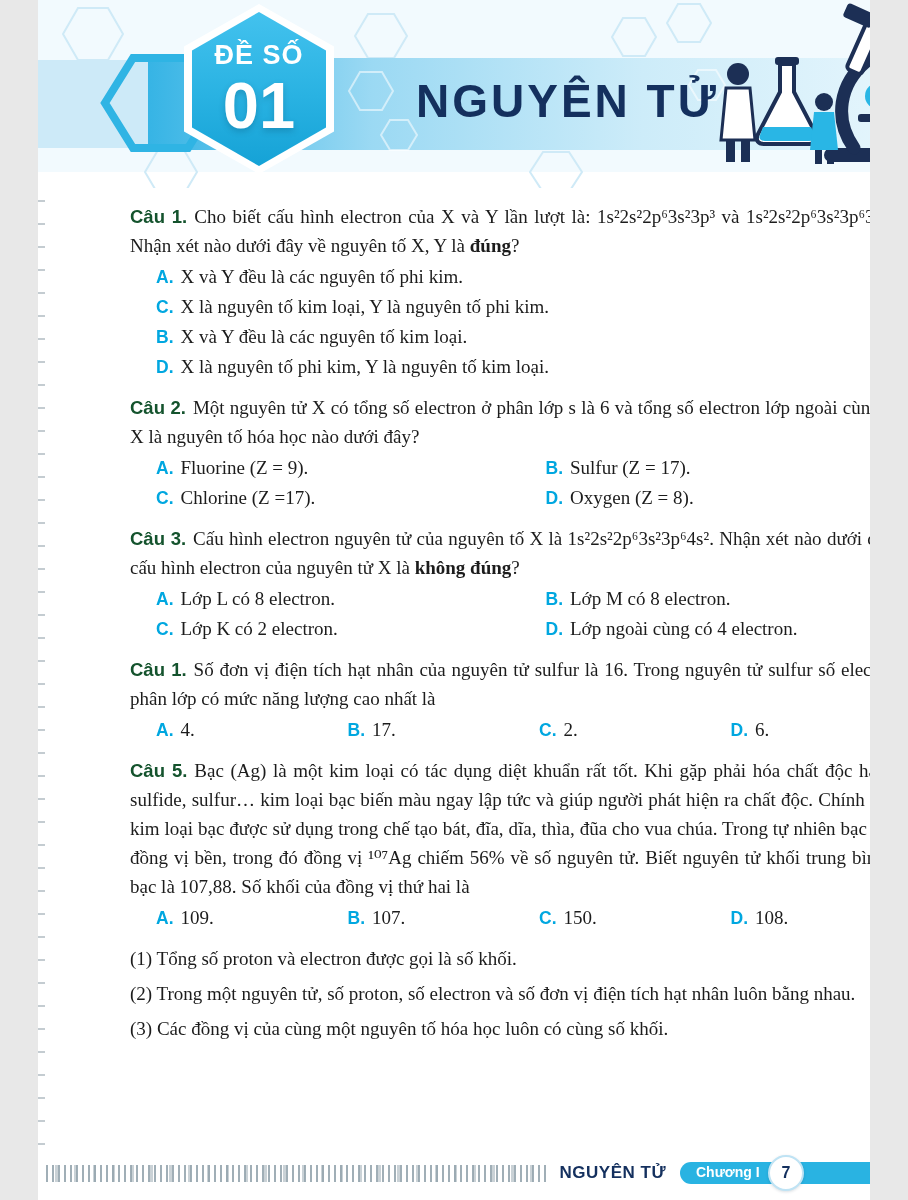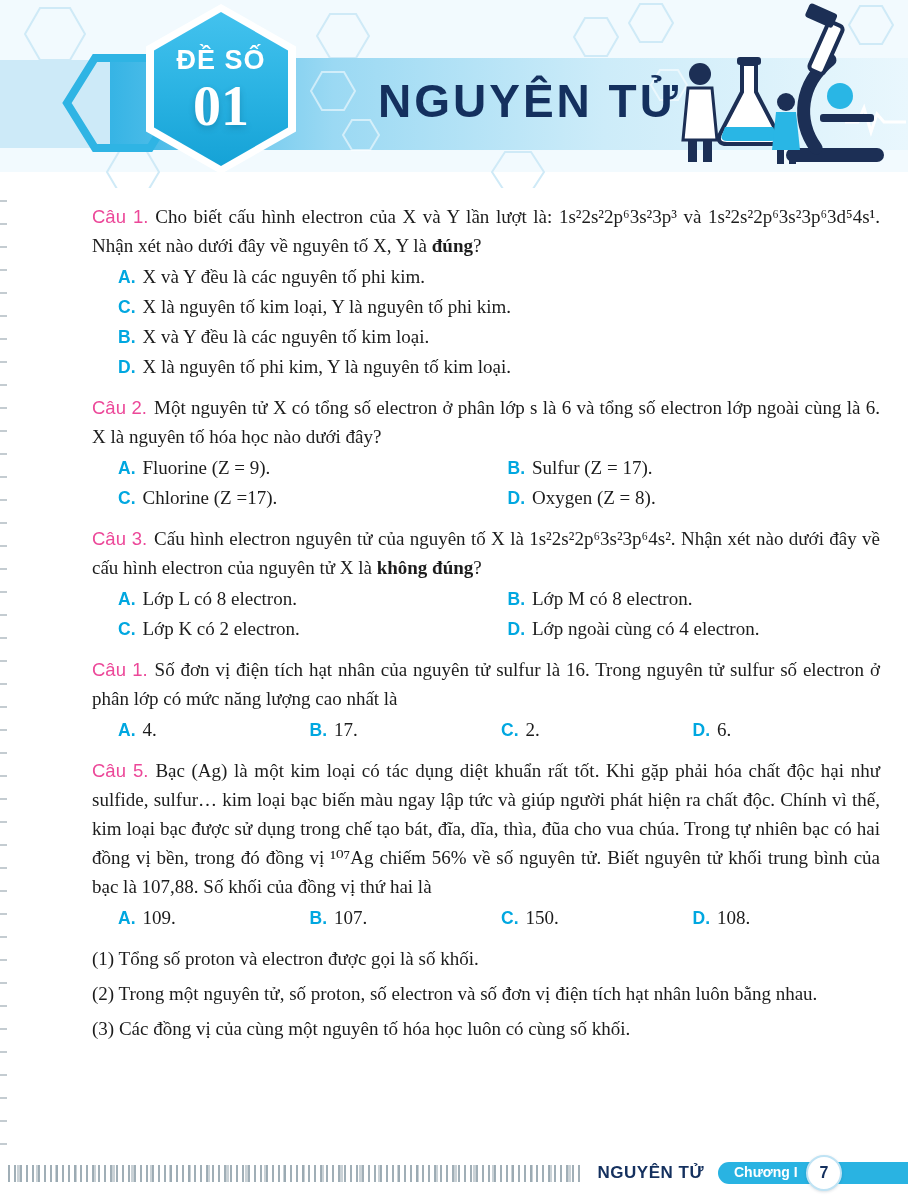--- a/index.html
+++ b/index.html
@@ -1,19 +1,19 @@
 <!DOCTYPE html>
 <html><head>
 <meta charset="utf-8">
 <style>
   * { margin: 0; padding: 0; box-sizing: border-box; }
   html, body { background: #e8e8e8; }
   .page {
     position: relative;
-    width: 908px; height: 1200px;
+    width: 832px; height: 1200px;
     margin: 0 auto;
     background: #ffffff;
     overflow: hidden;
     font-family: "Liberation Serif", "DejaVu Serif", serif;
     color: #1c1c1c;
   }
 
   
   .header { position: relative; width: 908px; height: 188px; }
   .header-deco { position: absolute; left: 0; top: 0; }
@@ -26,22 +26,22 @@
     position: absolute; left: 8px; top: 8px; right: 8px; bottom: 8px;
     clip-path: polygon(50% 0, 100% 25%, 100% 75%, 50% 100%, 0 75%, 0 25%);
     background: linear-gradient(180deg, #43c2ee 0%, #29b2e2 55%, #15a2d6 100%);
     display: flex; flex-direction: column; align-items: center; justify-content: center;
   }
   .badge-label {
     color: #ffffff; font-family: "Liberation Sans", "DejaVu Sans", sans-serif;
     font-weight: 800; font-size: 27px; letter-spacing: 1px;
   }
   .badge-number {
-    color: #ffffff; font-family: Liberation Serif, serif;
-    font-weight: 800; font-size: 56px; line-height: 1; margin-top: 2px;
+    color: #ffffff; font-family: Liberation Sans, sans-serif;
+    font-weight: 800; font-size: 65px; line-height: 1; margin-top: 2px;
     text-shadow: 0 3px 6px rgba(0,60,90,.25);
   }
   .header-title {
     position: absolute; left: 378px; top: 74px; z-index: 2;
     font-family: "Liberation Sans", "DejaVu Sans", sans-serif;
     font-weight: 800; font-size: 46px; letter-spacing: 3px;
     color: #14305e;
   }
 
   
@@ -49,21 +49,21 @@
     position: absolute; left: 0; top: 200px; width: 7px; height: 950px;
     background: repeating-linear-gradient(180deg, #c4ccd1 0 2px, transparent 2px 23px);
   }
 
   
   .main { margin: 14px 28px 0 92px; width: 788px; }
   .question { margin-bottom: 11px; }
   .q-text { font-size: 19px; line-height: 29px; text-align: justify; }
   .q-label {
     font-family: "Liberation Sans", "DejaVu Sans", sans-serif;
-    font-weight: 400; font-size: 18.5px; color: #ec4899; margin-right: 7px;
+    font-weight: 700; font-size: 18.5px; color: #14532d; margin-right: 7px;
     white-space: nowrap;
   }
   .bold-word { font-weight: 700; }
   .opts { padding-left: 26px; margin-top: 2px; }
   .opts .opt { font-size: 19px; line-height: 29px; }
   .opts-2col { display: grid; grid-template-columns: 1fr 1fr; column-gap: 17px; }
   .opts-4col { display: grid; grid-template-columns: repeat(4, 1fr); column-gap: 4px; }
   .opt-letter {
     font-family: "Liberation Sans", "DejaVu Sans", sans-serif;
     font-weight: 700; font-size: 17.5px; color: #00a7e0; margin-right: 7px;

